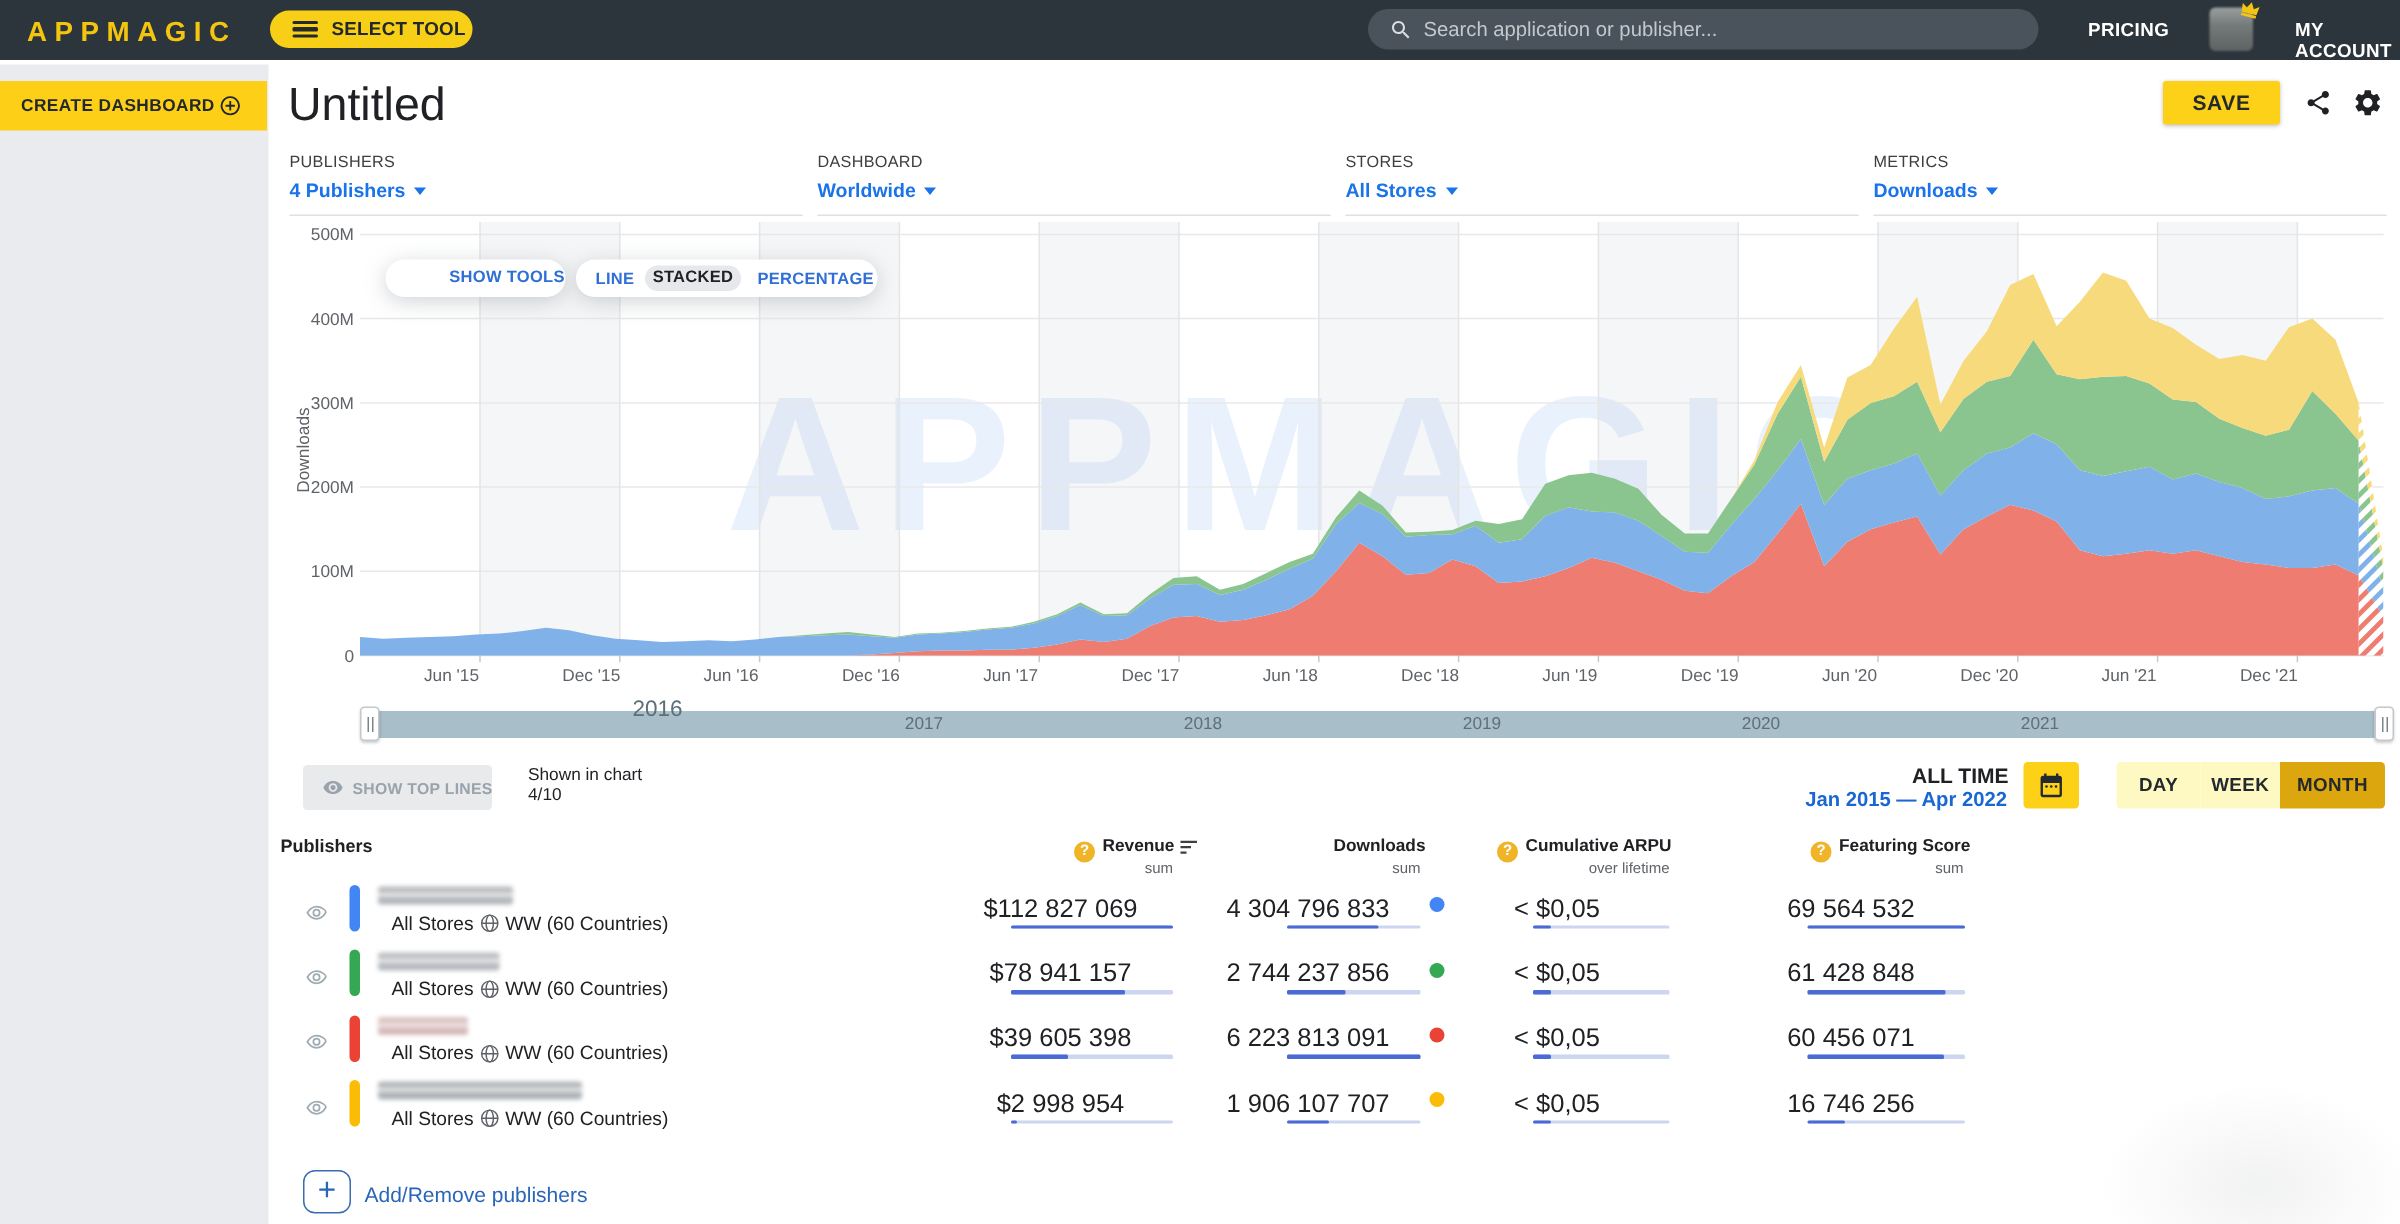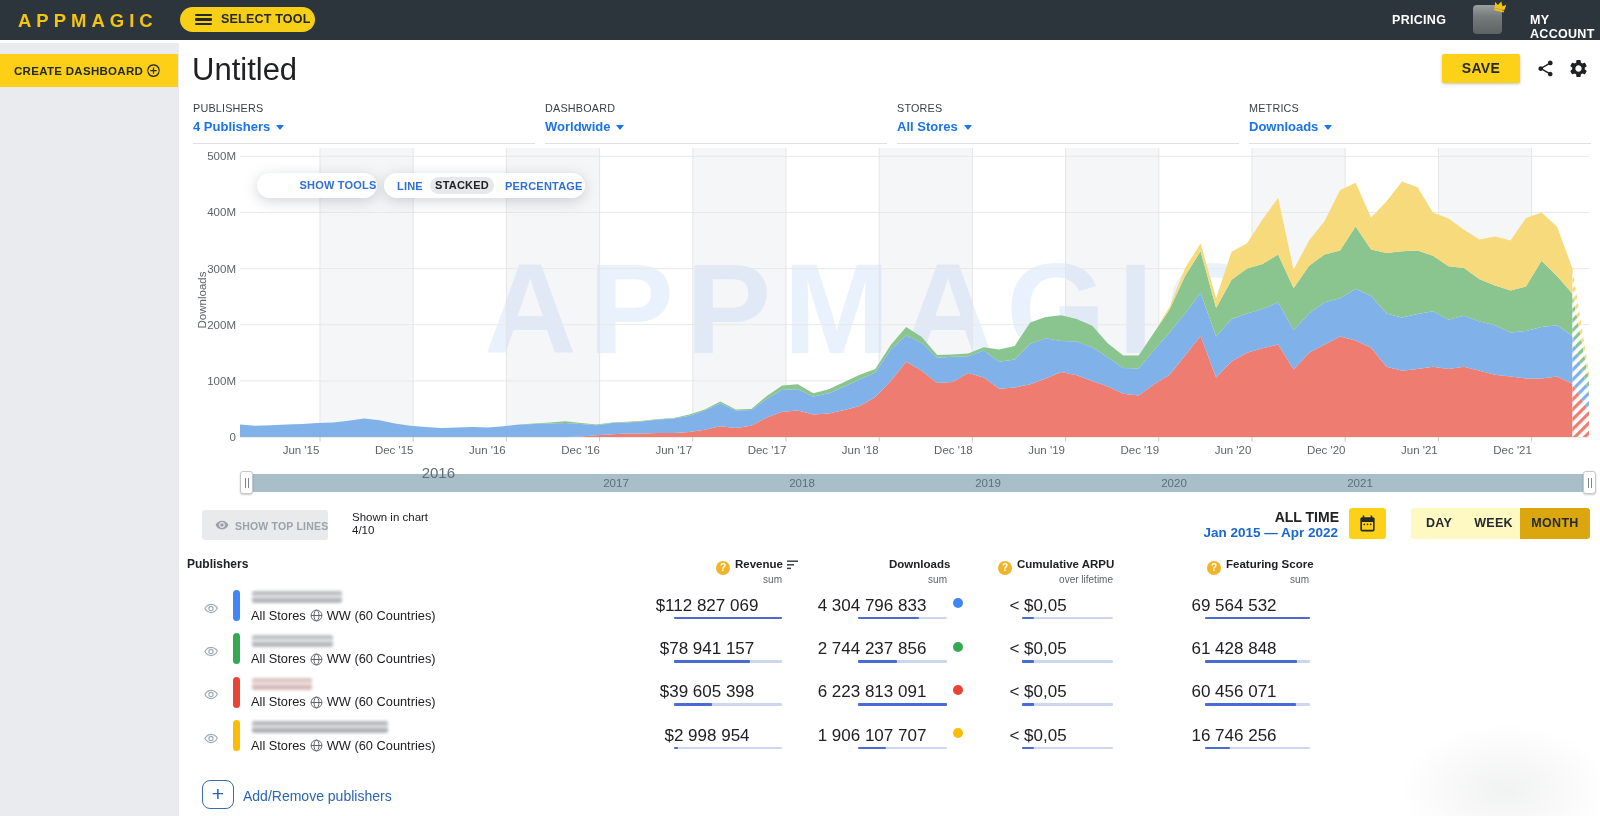--- a/index.html
+++ b/index.html
@@ -47,21 +47,21 @@
   .shown2 { position:absolute; left:352px; top:524px; font-size:11.5px; color:#202124; }
   .alltime { position:absolute; left:1243px; top:509px; width:96px; text-align:right; font-size:14px; color:#202124;font-weight:bold; }
   .range { position:absolute; left:1160px; top:525px; width:178px; text-align:right; font-size:13.5px; font-weight:bold; color:#1967d2; }
   .calbtn { position:absolute; left:1349px; top:508px; width:37px; height:31px; background:#fdd118; border-radius:3px; }
   .seg { position:absolute; top:508px; height:31px; background:#fef9c3; font-size:12.5px; font-weight:bold; color:#24292e; text-align:center; line-height:31px; letter-spacing:0.3px; }
 
   
   .th { position:absolute; font-size:11.5px; font-weight:bold; color:#202124; }
   .ths { position:absolute; font-size:10px; color:#5f6368; }
   .pubrow-name { position:absolute; height:12px; border-radius:2px; filter:blur(1.5px); }
-  .allstores { position:absolute; font-size:12.8px; color:#202124; }
+  .allstores { position:absolute; font-size:12.8px; color:#202124;margin-left:10px; }
   .val { position:absolute; font-size:17px; font-weight:normal; color:#202124; text-align:center; }
   .track { position:absolute; height:2.6px; background:#ccd6ee; border-radius:1px; }
   .fill { position:absolute; height:2.6px; background:#4a6bd4; border-radius:1px; }
   .colorbar { position:absolute; width:6.5px; height:31px; border-radius:3.5px; }
   .dot { position:absolute; width:10px; height:10px; border-radius:50%; }
   .qmark { display:inline-block; width:14px; height:14px; border-radius:50%; background:#f0b429; color:#fff; font-size:10px; font-weight:bold; text-align:center; line-height:14px; vertical-align:-3px; margin-right:5px; }
   .addbox { position:absolute; left:202px; top:780px; width:32px; height:29px; border:1.6px solid #3a6cb4; border-radius:8px; color:#2a65b8; font-size:21px; text-align:center; line-height:26px; }
   .addtxt { position:absolute; left:243px; top:788px; font-size:14px; color:#2a65b8; }
 
   .blob { position:absolute; left:1340px; top:680px; width:300px; height:170px; background:radial-gradient(ellipse 150px 95px at 165px 110px, rgba(130,135,140,0.11), rgba(130,135,140,0.0) 70%); }
@@ -190,20 +190,26 @@
 <div class="topbar">
   <div class="logo">APPM<span style="position:relative">A<span style="position:absolute;left:3.2px;top:-3px;width:0;height:0;border-left:5px solid transparent;border-right:5px solid transparent;border-top:7px solid #2d353c"></span></span>GIC</div>
   <div class="seltool">
     <div class="hamb">
         <div></div>
         <div></div>
         <div></div>
       </div>
     <div class="txt">SELECT TOOL</div>
   </div>
+  <div class="search">
+    <svg class="abs" style="left:14px;top:6px" width="16" height="16" viewBox="0 0 24 24">
+        <path fill="#dadfe3" d="M15.5 14h-.79l-.28-.27C15.41 12.59 16 11.11 16 9.5 16 5.91 13.09 3 9.5 3S3 5.91 3 9.5 5.91 16 9.5 16c1.61 0 3.09-.59 4.23-1.57l.27.28v.79l5 4.99L20.49 19l-4.99-5zm-6 0C7.01 14 5 11.99 5 9.5S7.01 5 9.5 5 14 7.01 14 9.5 11.99 14 9.5 14z"></path>
+      </svg>
+    <div class="ph">Search application or publisher...</div>
+  </div>
   <div class="pricing">PRICING</div>
   <div class="avatar"></div>
   <svg class="crown" style="transform:rotate(14deg)" viewBox="0 0 12 11">
       <path fill="#f4c50f" d="M1 8 L0.2 2.2 L3.6 4.6 L6 0.4 L8.4 4.6 L11.8 2.2 L11 8 Z"></path>
       <rect x="1" y="8.6" width="10" height="1.8" fill="#f4c50f"></rect>
     </svg>
   <div class="myacct">MY ACCOUNT</div>
 </div>
 
 <div class="sidebar"></div>

